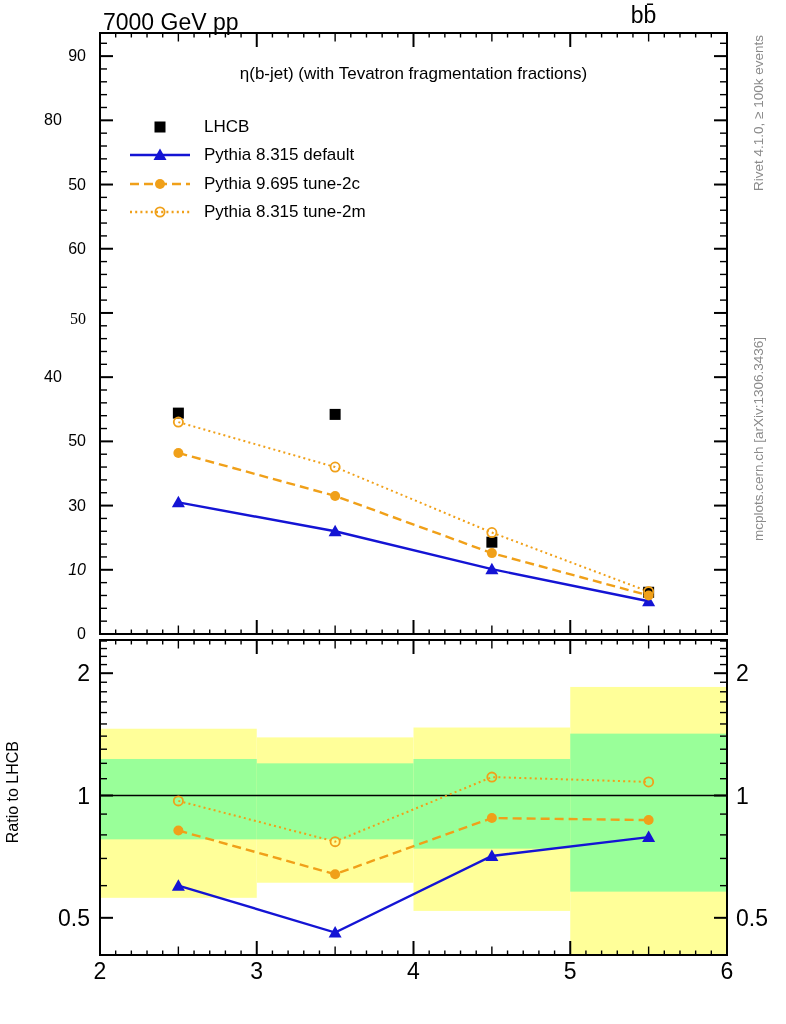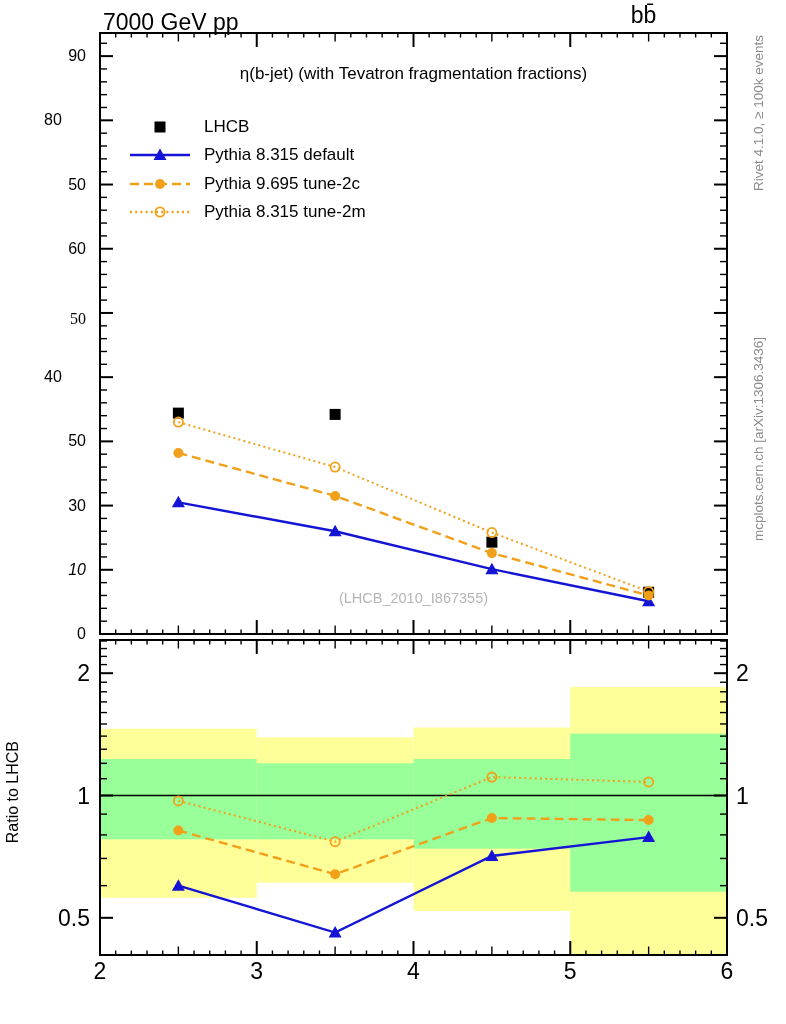--- a/index.html
+++ b/index.html
@@ -375,21 +375,20 @@
       <circle cx="648.625" cy="820.0810936689954" r="5" fill="#f0a019"></circle>
       <circle cx="178.375" cy="800.8822382042948" r="4.6" fill="none" stroke="#f0a019" stroke-width="1.8"></circle>
       <circle cx="335.125" cy="841.6267775874913" r="4.6" fill="none" stroke="#f0a019" stroke-width="1.8"></circle>
       <circle cx="491.875" cy="777.0926542157" r="4.6" fill="none" stroke="#f0a019" stroke-width="1.8"></circle>
       <circle cx="648.625" cy="781.9273519989172" r="4.6" fill="none" stroke="#f0a019" stroke-width="1.8"></circle>
     </svg>
 
   <div class="txt" id="hdr-left">7000 GeV pp</div>
   <div class="txt" id="hdr-right">bb̄</div>
   <div class="txt" id="plot-title">η(b-jet) (with Tevatron fragmentation fractions)</div>
-  <div class="txt" id="watermark">(LHCB_2010_I867355)</div>
   <div class="vside" id="note-rivet">Rivet 4.1.0, ≥ 100k events</div>
   <div class="vside" id="note-mcplots">mcplots.cern.ch [arXiv:1306.3436]</div>
   <div id="ratio-ylabel">Ratio to LHCB</div>
 
   <div id="legend">
       <div class="leg-row">
         <svg width="64" height="20">
           <rect x="26.5" y="4.5" width="11" height="11" fill="#000000"></rect>
         </svg>
         <span class="leg-label">LHCB</span>

